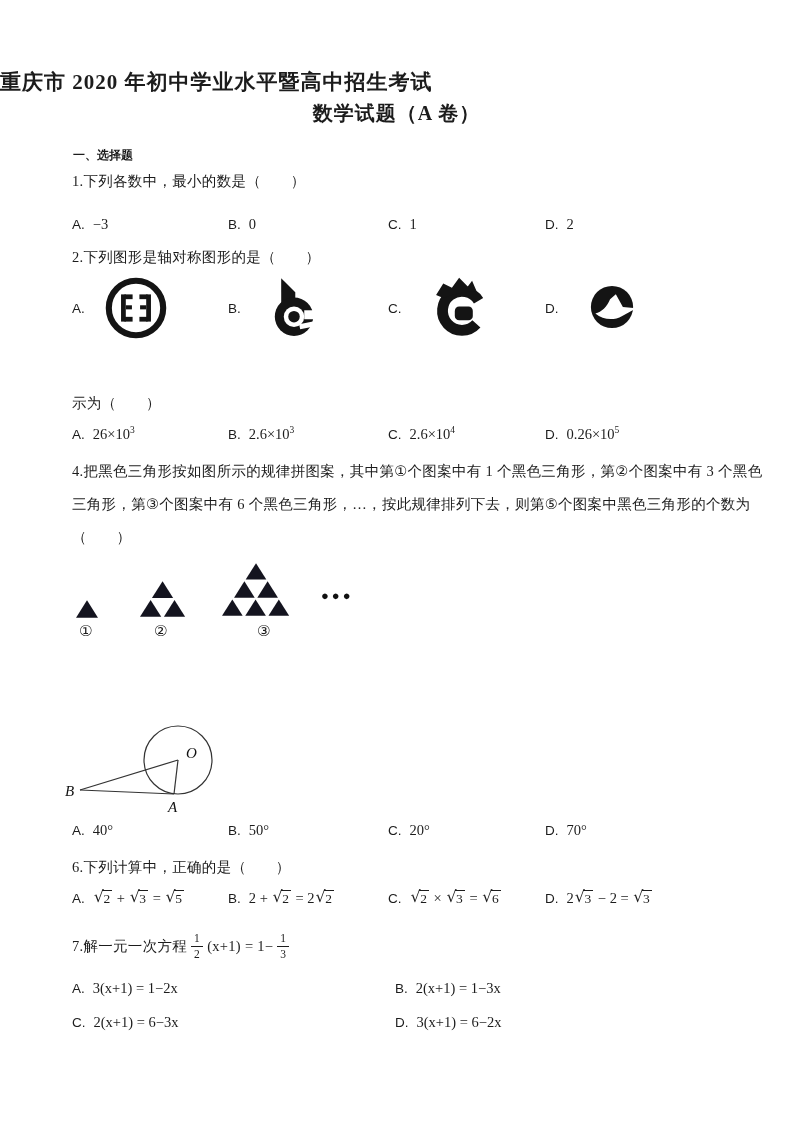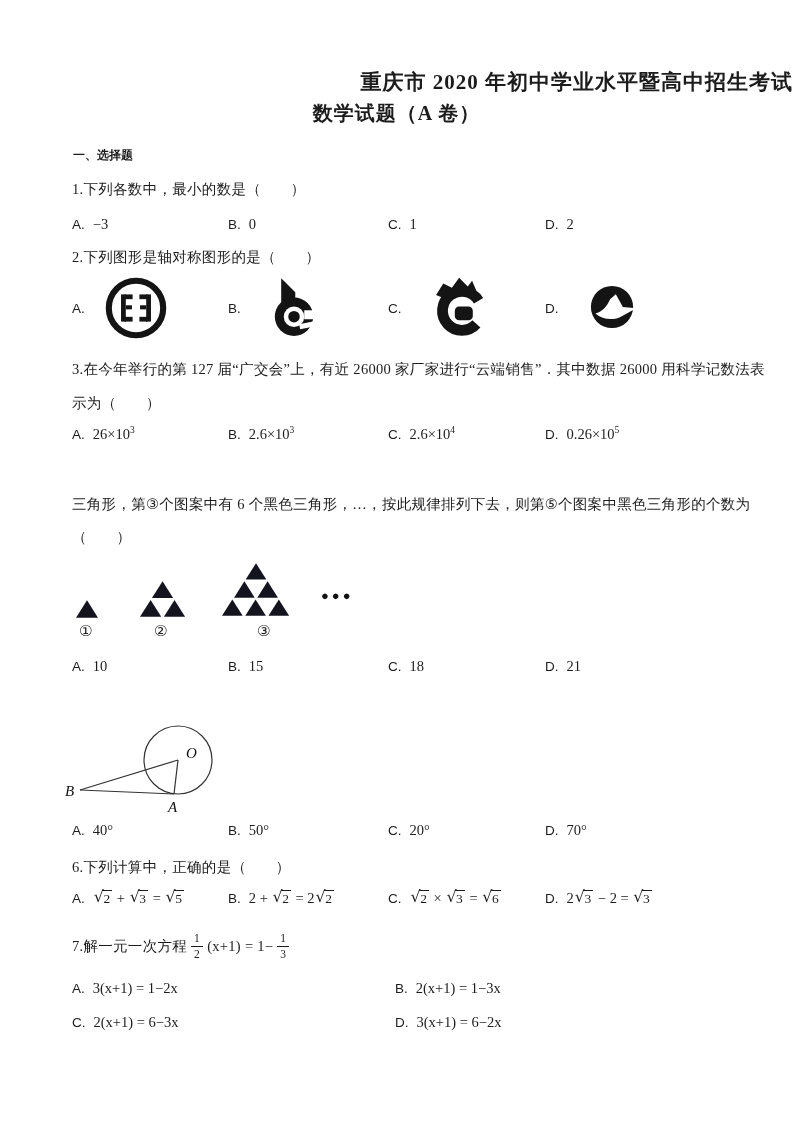--- a/index.html
+++ b/index.html
@@ -1,19 +1,19 @@
 <!DOCTYPE html>
 <html><head>
 <meta charset="utf-8">
 <style>
   html,body{margin:0;padding:0;background:#fff;}
   .page{position:relative;width:793px;height:1122px;background:#ffffff;overflow:hidden;
         font-family:"Liberation Serif","DejaVu Sans",serif;color:#1c1c1c;}
   .abs{position:absolute;}
-  .title{position:absolute;top:68px;left:0;width:793px;text-align:right;
+  .title{position:absolute;top:68px;left:0;width:793px;text-align:left;
          font-size:21px;font-weight:bold;letter-spacing:1px;}
   .subtitle{position:absolute;top:100px;left:0;width:793px;text-align:center;
          font-size:20px;font-weight:bold;letter-spacing:1px;}
   .section{position:absolute;top:147px;left:73px;font-size:12px;font-weight:bold;}
   .stem{position:absolute;left:72px;font-size:14.5px;white-space:nowrap;letter-spacing:.3px;}
   .row{position:absolute;left:72px;width:680px;height:24px;}
   .opt{position:absolute;top:0;white-space:nowrap;font-size:14.5px;}
   .c1{left:0;} .c2{left:156px;} .c3{left:316px;} .c4{left:473px;} .cB{left:323px;}
   .ol{font-family:"Liberation Sans",sans-serif;font-size:13.5px;margin-right:8px;}
   .ov{font-size:14.5px;}
@@ -34,21 +34,21 @@
 </style>
 </head>
 <body>
 
 <div class="page">
 
   <div class="title">重庆市 2020 年初中学业水平暨高中招生考试</div>
   <div class="subtitle">数学试题（A 卷）</div>
   <div class="section">一、选择题</div>
 
-  <div class="stem" style="top:180px">1.下列各数中，最小的数是（　　）</div>
+  <div class="stem" style="top:172px">1.下列各数中，最小的数是（　　）</div>
   <div class="row" style="top:216px">
     <span class="opt c1"><span class="ol">A.</span><span class="ov">−3</span></span>
     <span class="opt c2"><span class="ol">B.</span><span class="ov">0</span></span>
     <span class="opt c3"><span class="ol">C.</span><span class="ov">1</span></span>
     <span class="opt c4"><span class="ol">D.</span><span class="ov">2</span></span>
   </div>
 
   <div class="stem" style="top:248px">2.下列图形是轴对称图形的是（　　）</div>
   <div class="row" style="top:270px;height:84px">
     <span class="opt c1" style="top:30px"><span class="ol">A.</span></span>
@@ -83,29 +83,29 @@
       <rect x="40" y="48" width="25" height="19" rx="6" fill="#141414"></rect>
     </svg>
 
     <span class="opt c4" style="top:30px"><span class="ol">D.</span></span>
     <svg class="logo" style="left:508px;top:4px" width="64" height="66" viewBox="0 0 100 100">
       <circle cx="50" cy="50" r="33" fill="#141414"></circle>
       <path d="M24,60 C34,58 42,50 47,38 L56,30 L67,50 L88,52 L66,64 C52,72 36,70 24,60 Z" fill="#ffffff"></path>
     </svg>
   </div>
 
-  <div class="stem" style="top:360px">3.在今年举行的第 127 届“广交会”上，有近 26000 家厂家进行“云端销售”．其中数据 26000 用科学记数法表</div>
   <div class="stem" style="top:394px">示为（　　）</div>
   <div class="row" style="top:426px">
     <span class="opt c1"><span class="ol">A.</span><span class="ov"><span>26×10</span><sup>3</sup></span></span>
     <span class="opt c2"><span class="ol">B.</span><span class="ov"><span>2.6×10</span><sup>3</sup></span></span>
     <span class="opt c3"><span class="ol">C.</span><span class="ov"><span>2.6×10</span><sup>4</sup></span></span>
     <span class="opt c4"><span class="ol">D.</span><span class="ov"><span>0.26×10</span><sup>5</sup></span></span>
   </div>
 
+  <div class="stem" style="top:462px">4.把黑色三角形按如图所示的规律拼图案，其中第①个图案中有 1 个黑色三角形，第②个图案中有 3 个黑色</div>
   <div class="stem" style="top:495px">三角形，第③个图案中有 6 个黑色三角形，…，按此规律排列下去，则第⑤个图案中黑色三角形的个数为</div>
   <div class="stem" style="top:528px">（　　）</div>
 
   <svg class="abs" style="left:76px;top:600px" width="22" height="18" viewBox="0 0 24 19">
     <polygon points="0,19 12,0 24,19" fill="#14141f"></polygon>
   </svg>
   <svg class="abs" style="left:140px;top:580px" width="46" height="38" viewBox="0 0 52 40">
     <polygon points="13.5,19 25.5,0 37.5,19" fill="#14141f"></polygon>
     <polygon points="0,40 12,21 24,40" fill="#14141f"></polygon>
     <polygon points="27,40 39,21 51,40" fill="#14141f"></polygon>
@@ -116,26 +116,20 @@
     <polygon points="41,40 53,21 65,40" fill="#14141f"></polygon>
     <polygon points="0,61 12,42 24,61" fill="#14141f"></polygon>
     <polygon points="27,61 39,42 51,61" fill="#14141f"></polygon>
     <polygon points="54,61 66,42 78,61" fill="#14141f"></polygon>
   </svg>
   <span class="dots" style="left:321px;top:588px">●●●</span>
   <span class="figlabel" style="left:79px;top:622px">①</span>
   <span class="figlabel" style="left:154px;top:622px">②</span>
   <span class="figlabel" style="left:257px;top:622px">③</span>
 
-  <div class="row" style="top:658px">
-    <span class="opt c1"><span class="ol">A.</span><span class="ov">10</span></span>
-    <span class="opt c2"><span class="ol">B.</span><span class="ov">15</span></span>
-    <span class="opt c3"><span class="ol">C.</span><span class="ov">18</span></span>
-    <span class="opt c4"><span class="ol">D.</span><span class="ov">21</span></span>
-  </div>
 
   <svg class="abs" style="left:60px;top:716px" width="200" height="100" viewBox="0 0 200 100">
     <circle cx="118" cy="44" r="34" fill="none" stroke="#333" stroke-width="1.2"></circle>
     <line x1="20" y1="74" x2="114" y2="78" stroke="#333" stroke-width="1.2"></line>
     <line x1="20" y1="74" x2="118" y2="44" stroke="#333" stroke-width="1.2"></line>
     <line x1="118" y1="44" x2="114" y2="78" stroke="#333" stroke-width="1.2"></line>
     <text x="5" y="80">B</text>
     <text x="126" y="42">O</text>
     <text x="108" y="96">A</text>
   </svg>

